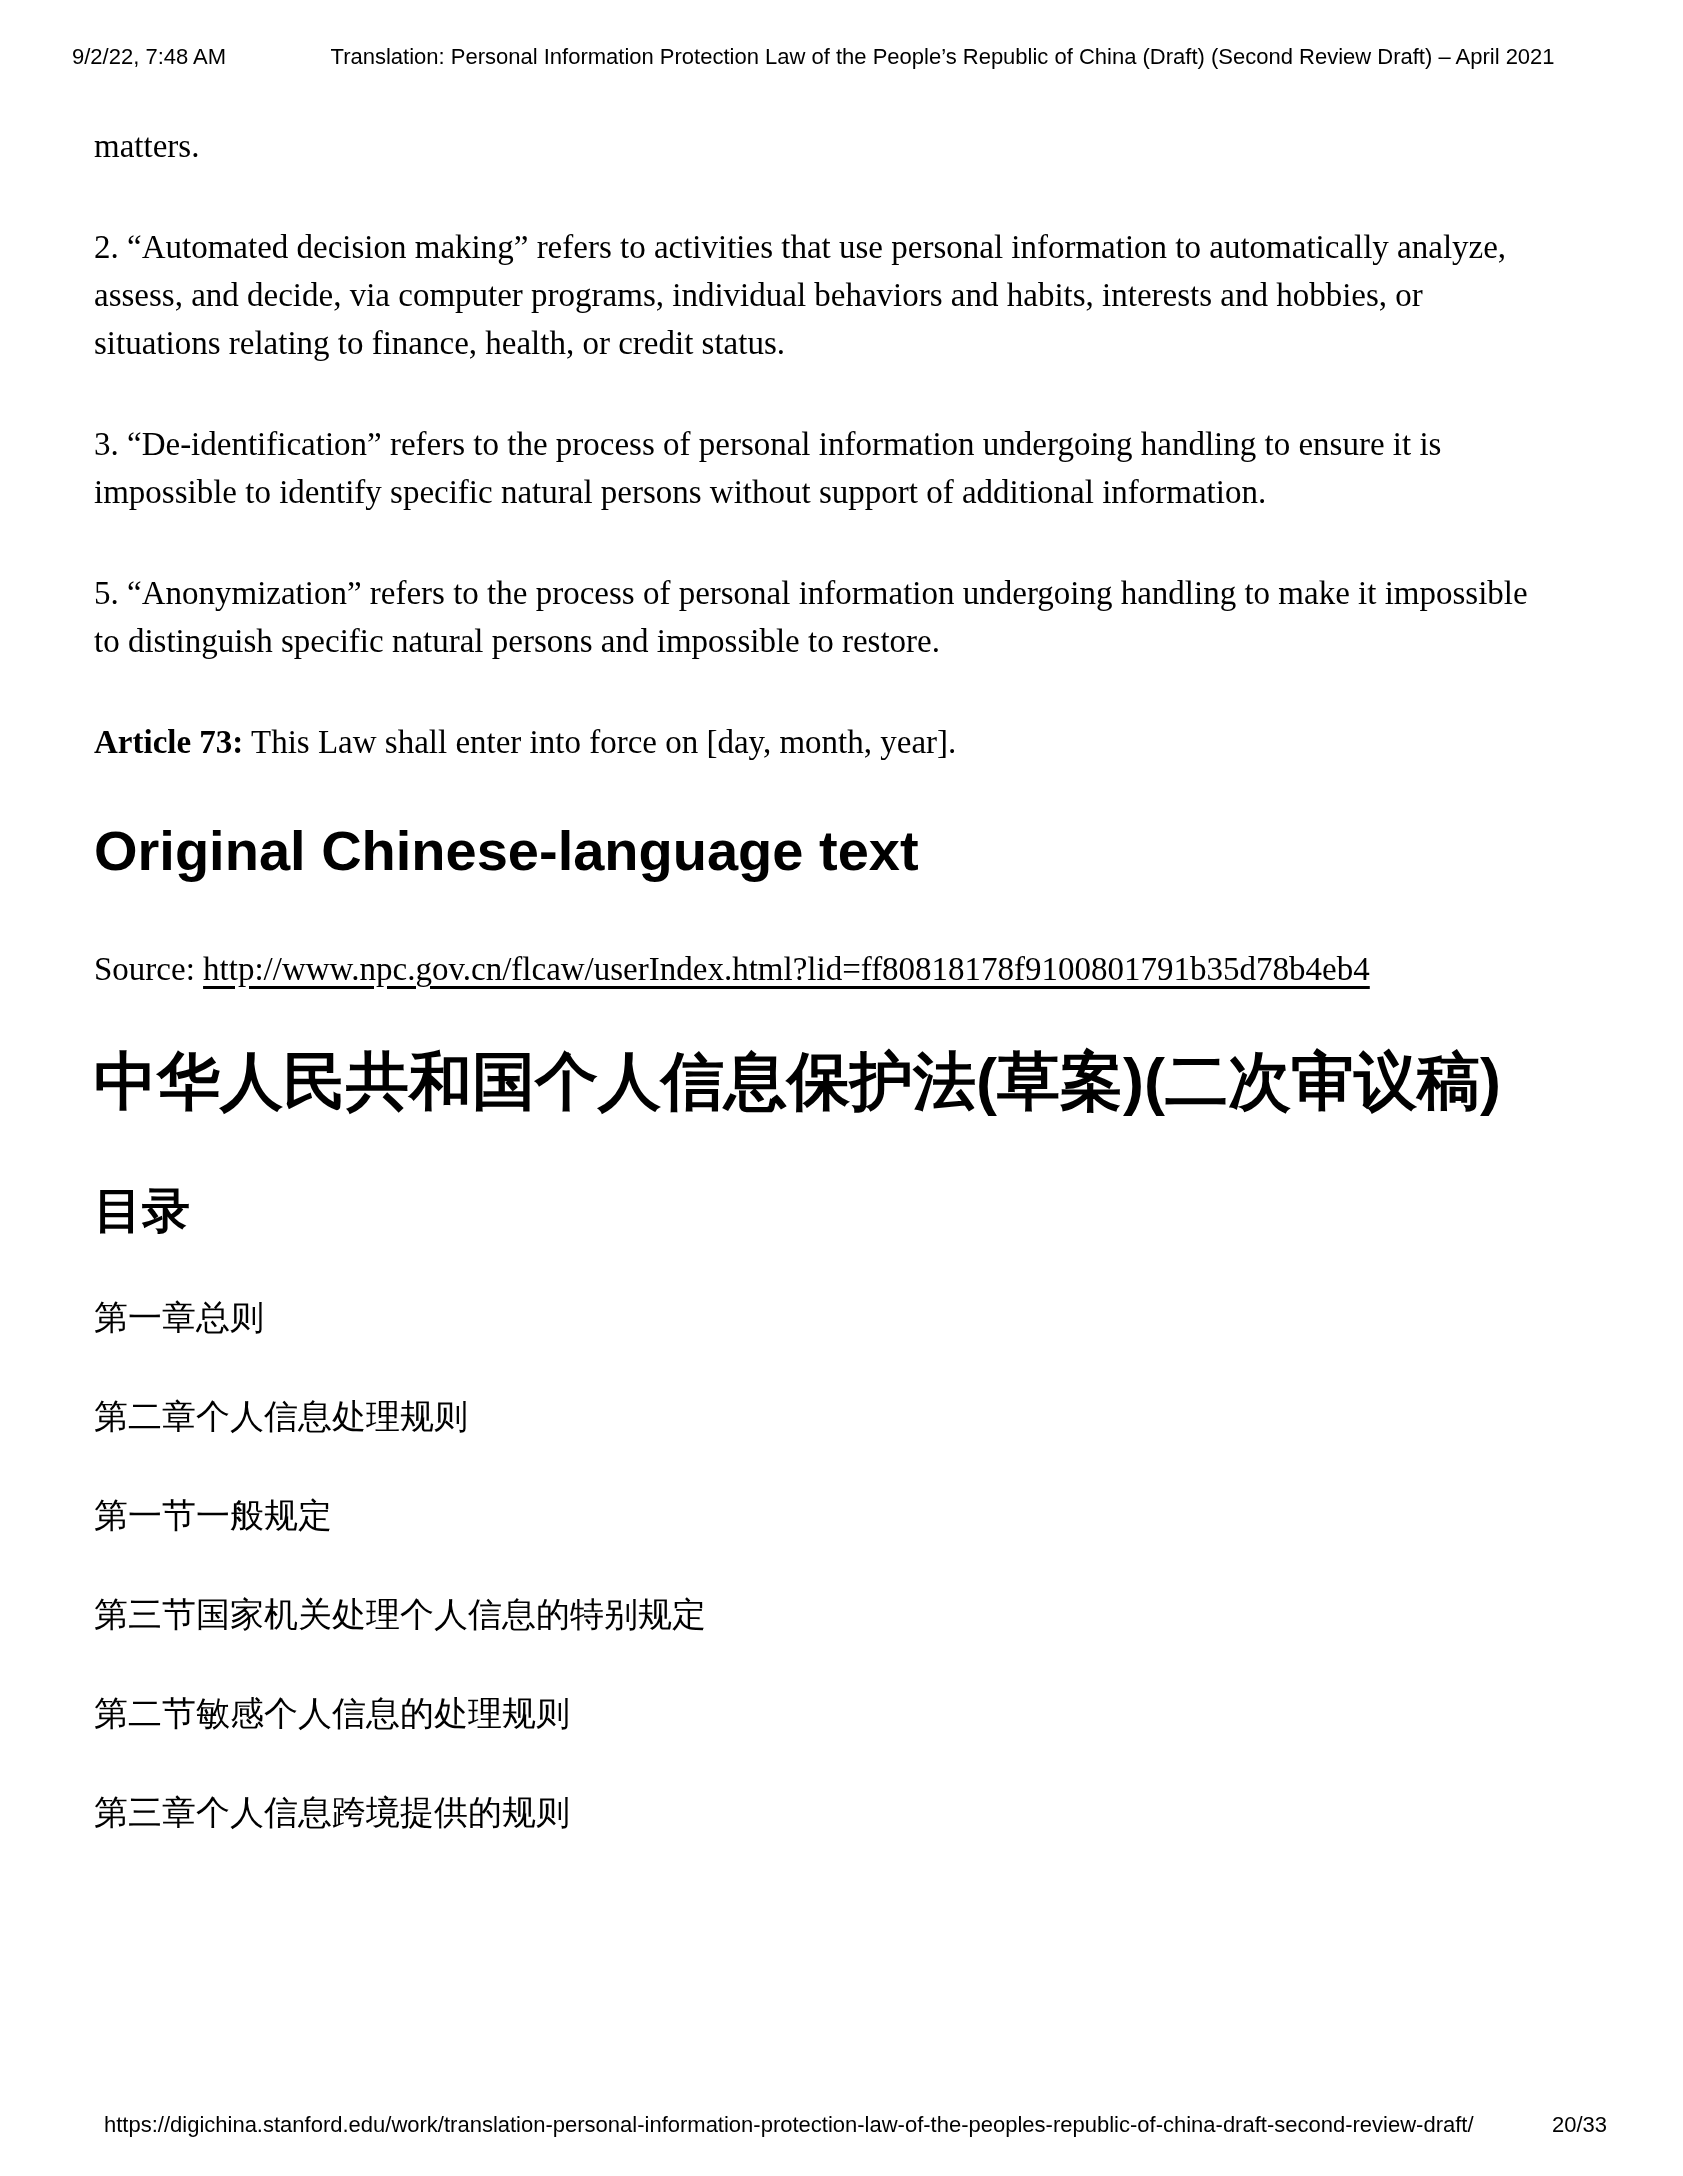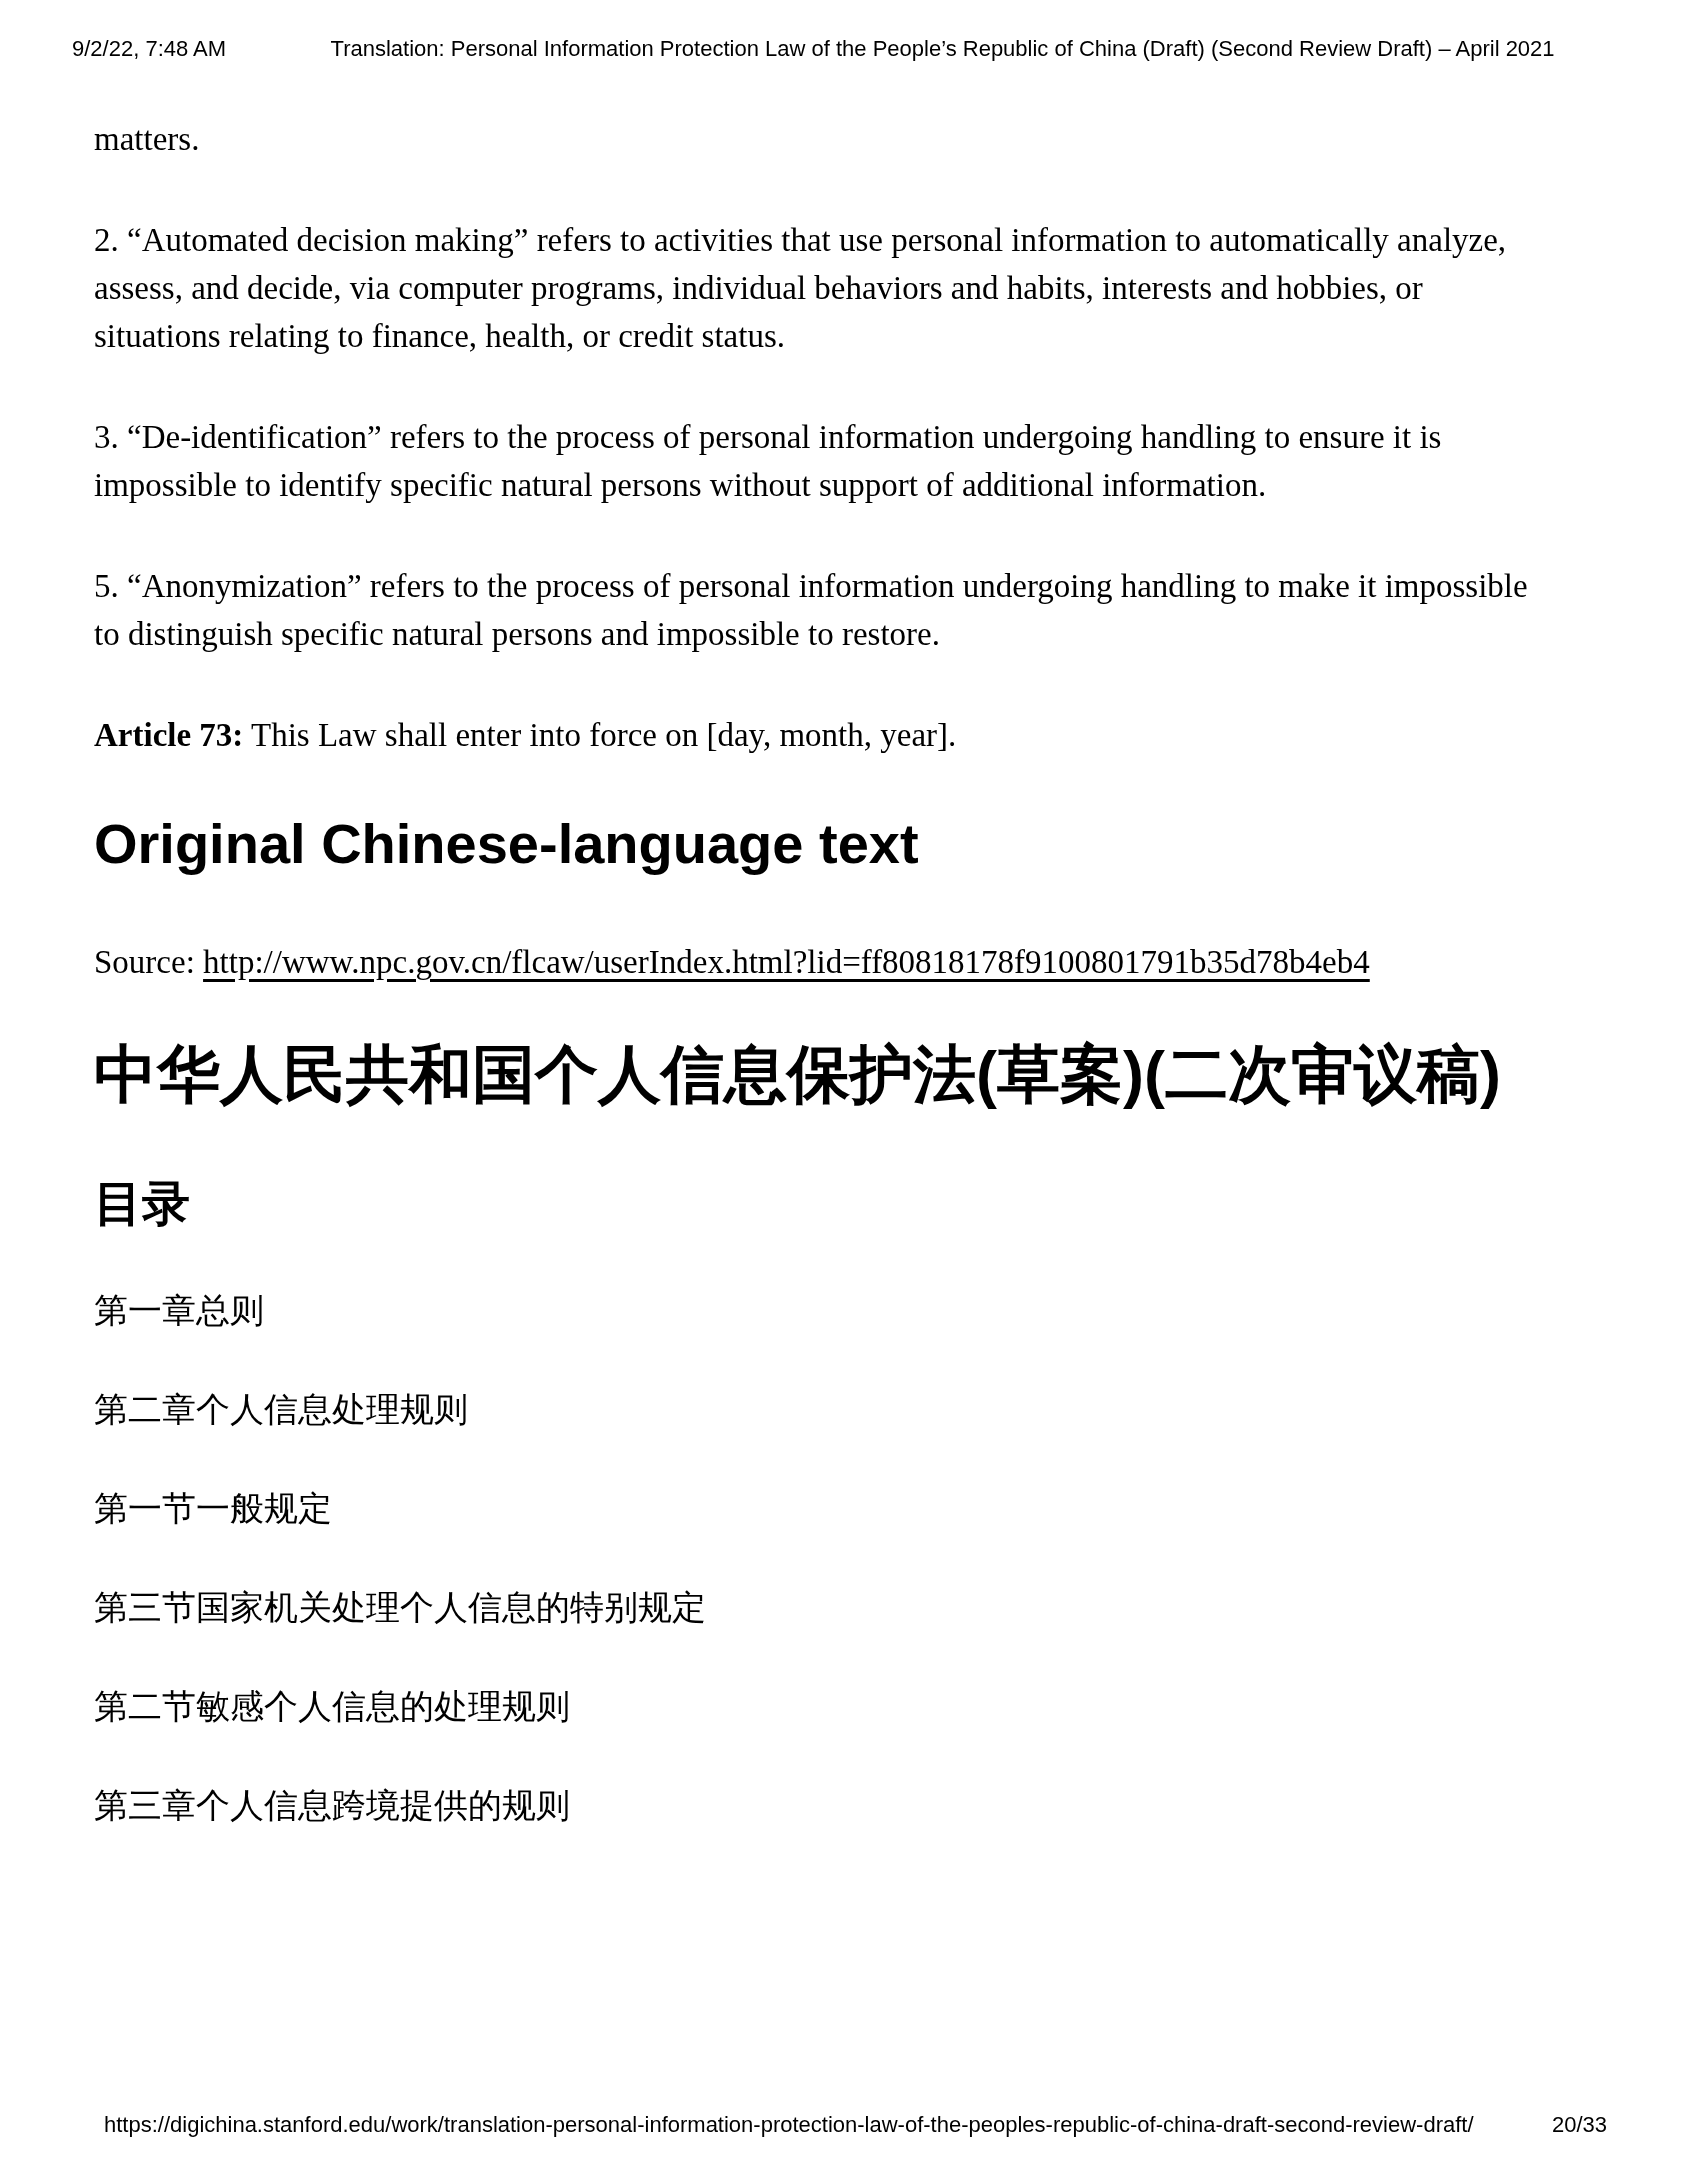--- a/index.html
+++ b/index.html
@@ -9,21 +9,21 @@
     width: 1683px;
     height: 2176px;
     background: #ffffff;
     color: #000000;
     overflow: hidden;
   }
 
   
   .print-header {
     position: absolute;
-    top: 36px;
+    top: 44px;
     left: 72px;
     right: 76px;
     display: flex;
     align-items: baseline;
     font: 22px/26px "Liberation Sans", sans-serif;
     color: #000000;
   }
   .print-header .hdr-title {
     flex: 1;
     text-align: center;
@@ -39,21 +39,21 @@
     justify-content: space-between;
     align-items: baseline;
     font: 22px/26px "Liberation Sans", sans-serif;
     color: #000000;
     margin-left: 32px;
   }
 
   
   main.doc {
     position: absolute;
-    top: 9px;
+    top: 16px;
     left: 94px;
     width: 1455px;
     padding-top: 106px;
   }
   .para {
     font: 33px/48px "Liberation Serif", serif;
     margin: 0 0 53px 0;
     color: #000000;
   }
   .para strong { font-weight: 700; }

